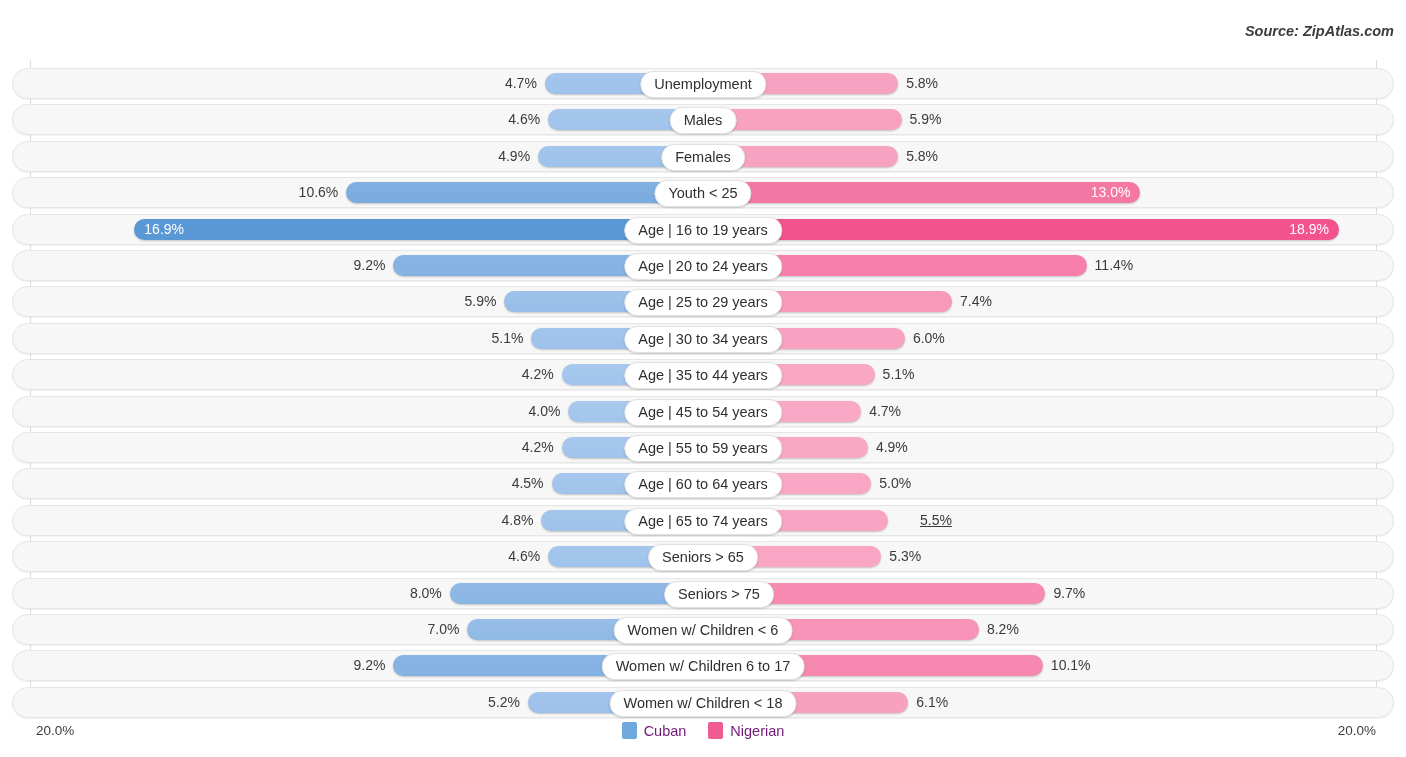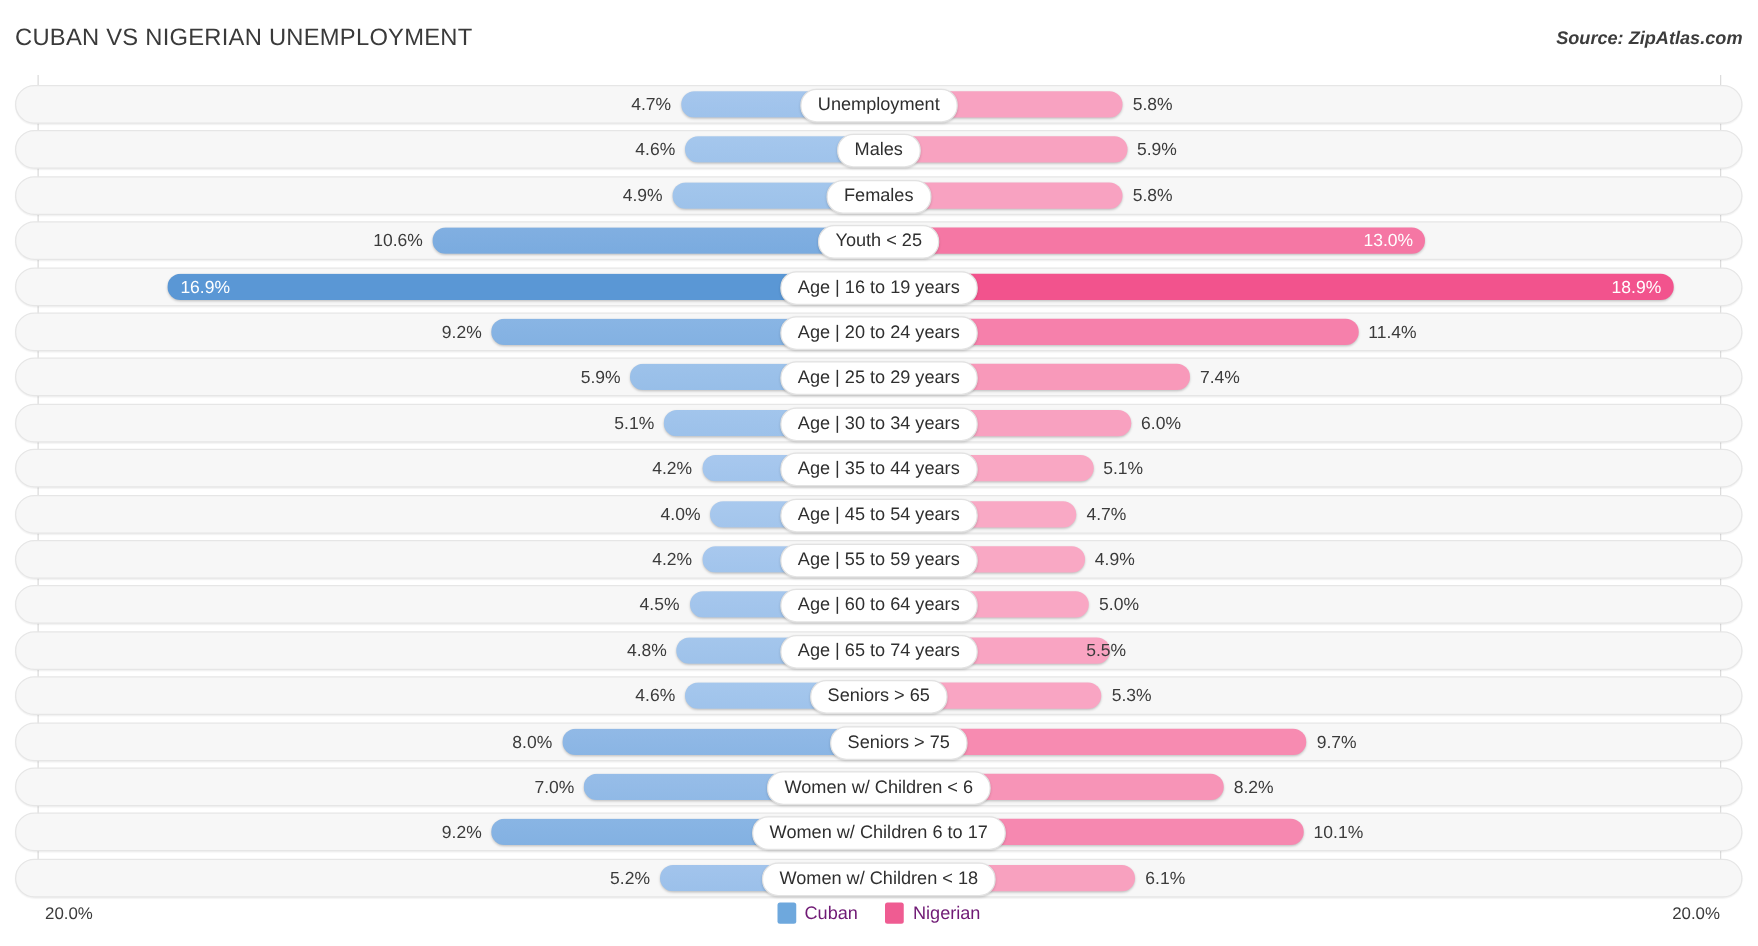--- a/index.html
+++ b/index.html
@@ -84,21 +84,20 @@
   }
   .legend-item{display:flex;align-items:center;gap:7px;}
   .swatch{width:15px;height:17px;border-radius:2px;display:inline-block;}
   .legend-label{font-size:14.5px;color:#701a75;}
 </style>
 </head>
 <body>
 
 <div id="chart-root">
 
-  <div class="title">CUBAN VS NIGERIAN UNEMPLOYMENT</div>
   <div class="source">Source: ZipAtlas.com</div>
 
   <div class="plot">
     <div class="gridline left"></div>
     <div class="gridline right"></div>
     <div id="rows">
         <div class="row" style="top: 8px;"></div>
         <div class="barwrap" style="position: absolute; left: 0px; top: 8px;">
           <div class="bar left" style="left: 544.845px; width: 158.155px; background: linear-gradient(rgb(165, 198, 237), rgb(158, 194, 235)) rgb(165, 198, 237);"></div>
           <div class="val outL" style="left: 544.845px;">4.7%</div>
@@ -192,21 +191,21 @@
           <div class="val outL" style="left: 551.575px;">4.5%</div>
           <div class="bar right" style="left: 703px; width: 168.25px; background-color: rgb(249, 167, 196);"></div>
           <div class="val outR" style="left: 871.25px;">5.0%</div>
           <div class="catpill">Age | 60 to 64 years</div>
         </div>
         <div class="row" style="top: 444.8px;"></div>
         <div class="barwrap" style="position: absolute; left: 0px; top: 444.8px;">
           <div class="bar left" style="left: 541.48px; width: 161.52px; background: linear-gradient(rgb(164, 198, 236), rgb(158, 194, 234)) rgb(164, 198, 236);"></div>
           <div class="val outL" style="left: 541.48px;">4.8%</div>
           <div class="bar right" style="left: 703px; width: 185.075px; background-color: rgb(249, 164, 194);"></div>
-          <div class="val outR" style="left: 861px;">5.5%</div>
+          <div class="val outR" style="left: 912px; text-decoration: underline;">5.5%</div>
           <div class="catpill">Age | 65 to 74 years</div>
         </div>
         <div class="row" style="top: 481.2px;"></div>
         <div class="barwrap" style="position: absolute; left: 0px; top: 481.2px;">
           <div class="bar left" style="left: 548.21px; width: 154.79px; background: linear-gradient(rgb(165, 199, 237), rgb(159, 195, 235)) rgb(165, 199, 237);"></div>
           <div class="val outL" style="left: 548.21px;">4.6%</div>
           <div class="bar right" style="left: 703px; width: 178.345px; background-color: rgb(249, 165, 195);"></div>
           <div class="val outR" style="left: 881.345px;">5.3%</div>
           <div class="catpill">Seniors &gt; 65</div>
         </div>

